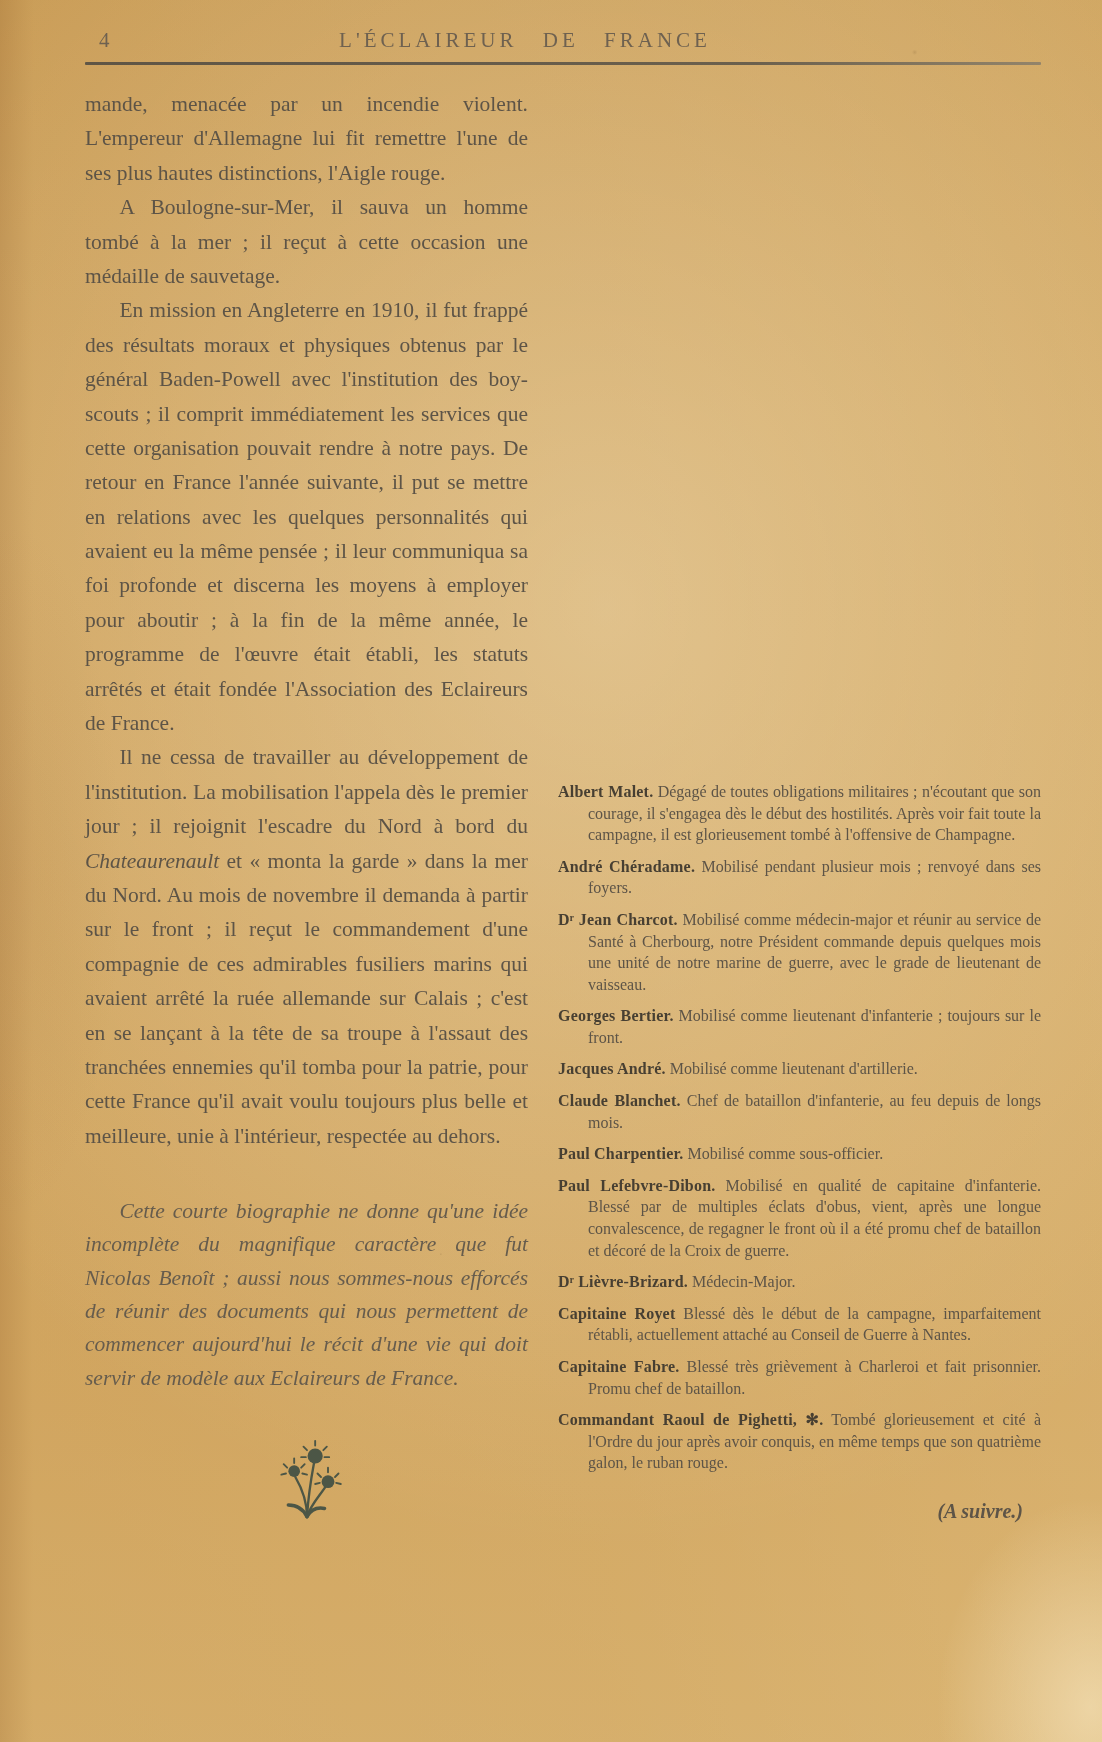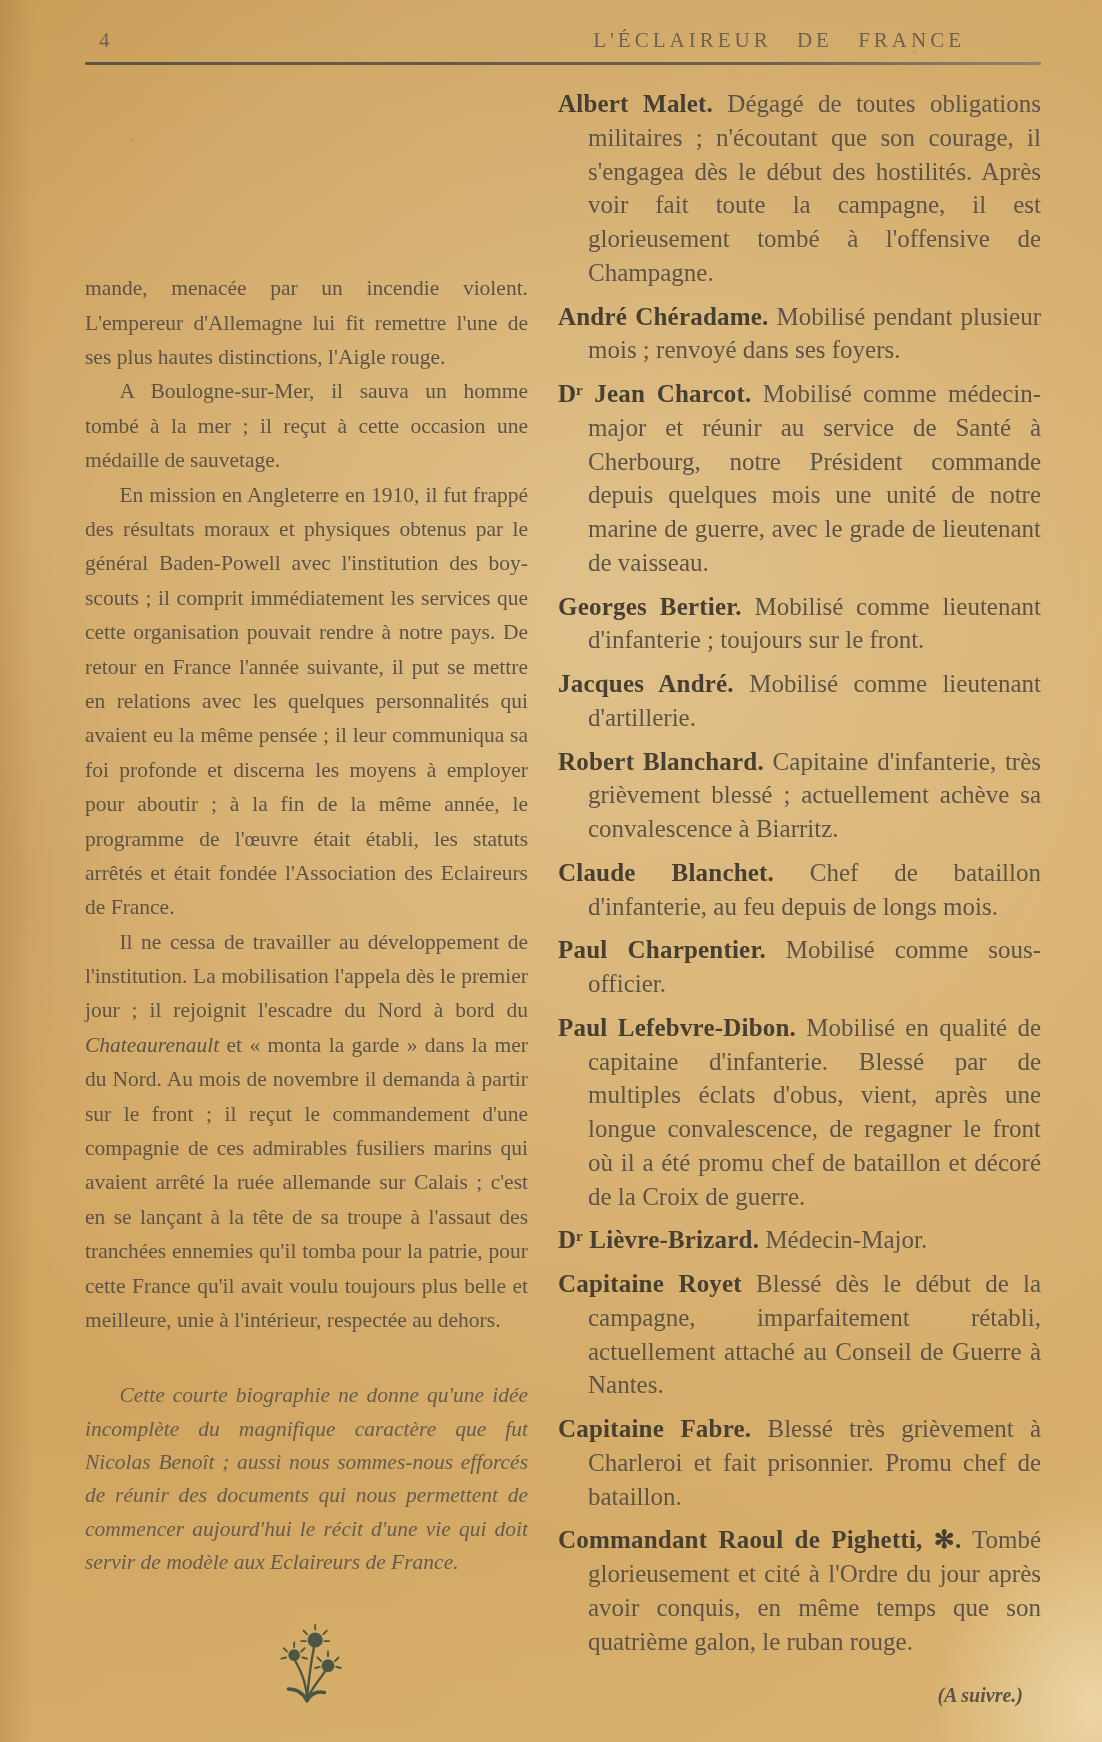--- a/index.html
+++ b/index.html
@@ -12,21 +12,21 @@
       linear-gradient(90deg, #dcc399 0%, #ecd8b0 3%, #eedcb7 55%, #f3e4c4 100%),
       linear-gradient(180deg, #e9d5ac 0%, #eedcb7 25%, #f2e2c1 80%, #f6ebd1 100%);
     background-blend-mode:normal,multiply,multiply;
     color:#5d5447;
     -webkit-hyphens:auto;hyphens:auto;
   }
   .page{position:absolute;left:85px;top:24px;width:956px;}
   .masthead{position:relative;height:34px;}
   .pagenum{position:absolute;left:14px;top:4px;font-size:21px;color:#6e6150;}
   .title{
-    position:absolute;left:0;right:76px;top:4px;text-align:right;
+    position:absolute;left:0;right:76px;top:4px;text-align:center;
     font-size:21px;letter-spacing:4px;word-spacing:16px;color:#6e6150;
   }
   .rule{
     height:3px;margin-top:4px;
     background:linear-gradient(90deg,#5f5545 0%,#6b604d 70%,#93846a 100%);
     border-radius:1px;
   }
   .columns{display:flex;margin-top:22px;align-items:flex-end;}
   .col-left{width:443px;flex:0 0 443px;}
   .col-right{flex:1;margin-left:30px;}
@@ -36,21 +36,21 @@
     margin:0;font-size:21.5px;line-height:1.6;text-align:justify;
     color:#5d5447;
   }
   .lpara.indent{text-indent:1.6em;}
   .lpara.italic{margin-top:42px;font-style:italic;line-height:1.55;color:#665c4d;}
   .it{font-style:italic;}
   .ornament-wrap{text-align:center;margin-top:40px;}
 
   
   .entry{
-    margin:0 0 10px 0;font-size:25px;line-height:1.35;text-align:justify;
+    margin:0 0 10px 0;font-size:16px;line-height:1.35;text-align:justify;
     color:#5d5447;
   }
   .epara{margin:0;padding-left:30px;text-indent:-30px;}
   .epara + .epara{text-indent:-44px;padding-left:30px;margin-top:2px;}
   .ename{font-weight:bold;color:#473f32;letter-spacing:.2px;}
   .footer-line{
     margin-top:26px;text-align:right;font-style:italic;font-size:20px;
     padding-right:18px;color:#5d5447;font-weight:bold;
   }
   
@@ -118,23 +118,20 @@
           <div class="entry">
             <p class="epara"><b class="ename">Dʳ Jean Charcot.</b><span> Mobilisé comme médecin-major et réunir au service de Santé à Cherbourg, notre Président commande depuis quelques mois une unité de notre marine de guerre, avec le grade de lieutenant de vaisseau.</span></p>
           </div>
           <div class="entry">
             <p class="epara"><b class="ename">Georges Bertier.</b><span> Mobilisé comme lieutenant d'infanterie ; toujours sur le front.</span></p>
           </div>
           <div class="entry">
             <p class="epara"><b class="ename">Jacques André.</b><span> Mobilisé comme lieutenant d'artillerie.</span></p>
           </div>
           <div class="entry">
-            <p class="epara"><b class="ename">Robert Blanchard.</b><span> Capitaine d'infanterie, très grièvement blessé ; actuellement achève sa convalescence à Biarritz.</span></p>
-          </div>
-          <div class="entry">
             <p class="epara"><b class="ename">Claude Blanchet.</b><span> Chef de bataillon d'infanterie, au feu depuis de longs mois.</span></p>
           </div>
           <div class="entry">
             <p class="epara"><b class="ename">Paul Charpentier.</b><span> Mobilisé comme sous-officier.</span></p>
           </div>
           <div class="entry">
             <p class="epara"><b class="ename">Paul Lefebvre-Dibon.</b><span> Mobilisé en qualité de capitaine d'infanterie. Blessé par de multiples éclats d'obus, vient, après une longue convalescence, de regagner le front où il a été promu chef de bataillon et décoré de la Croix de guerre.</span></p>
           </div>
           <div class="entry">
             <p class="epara"><b class="ename">Dʳ Lièvre-Brizard.</b><span> Médecin-Major.</span></p>

